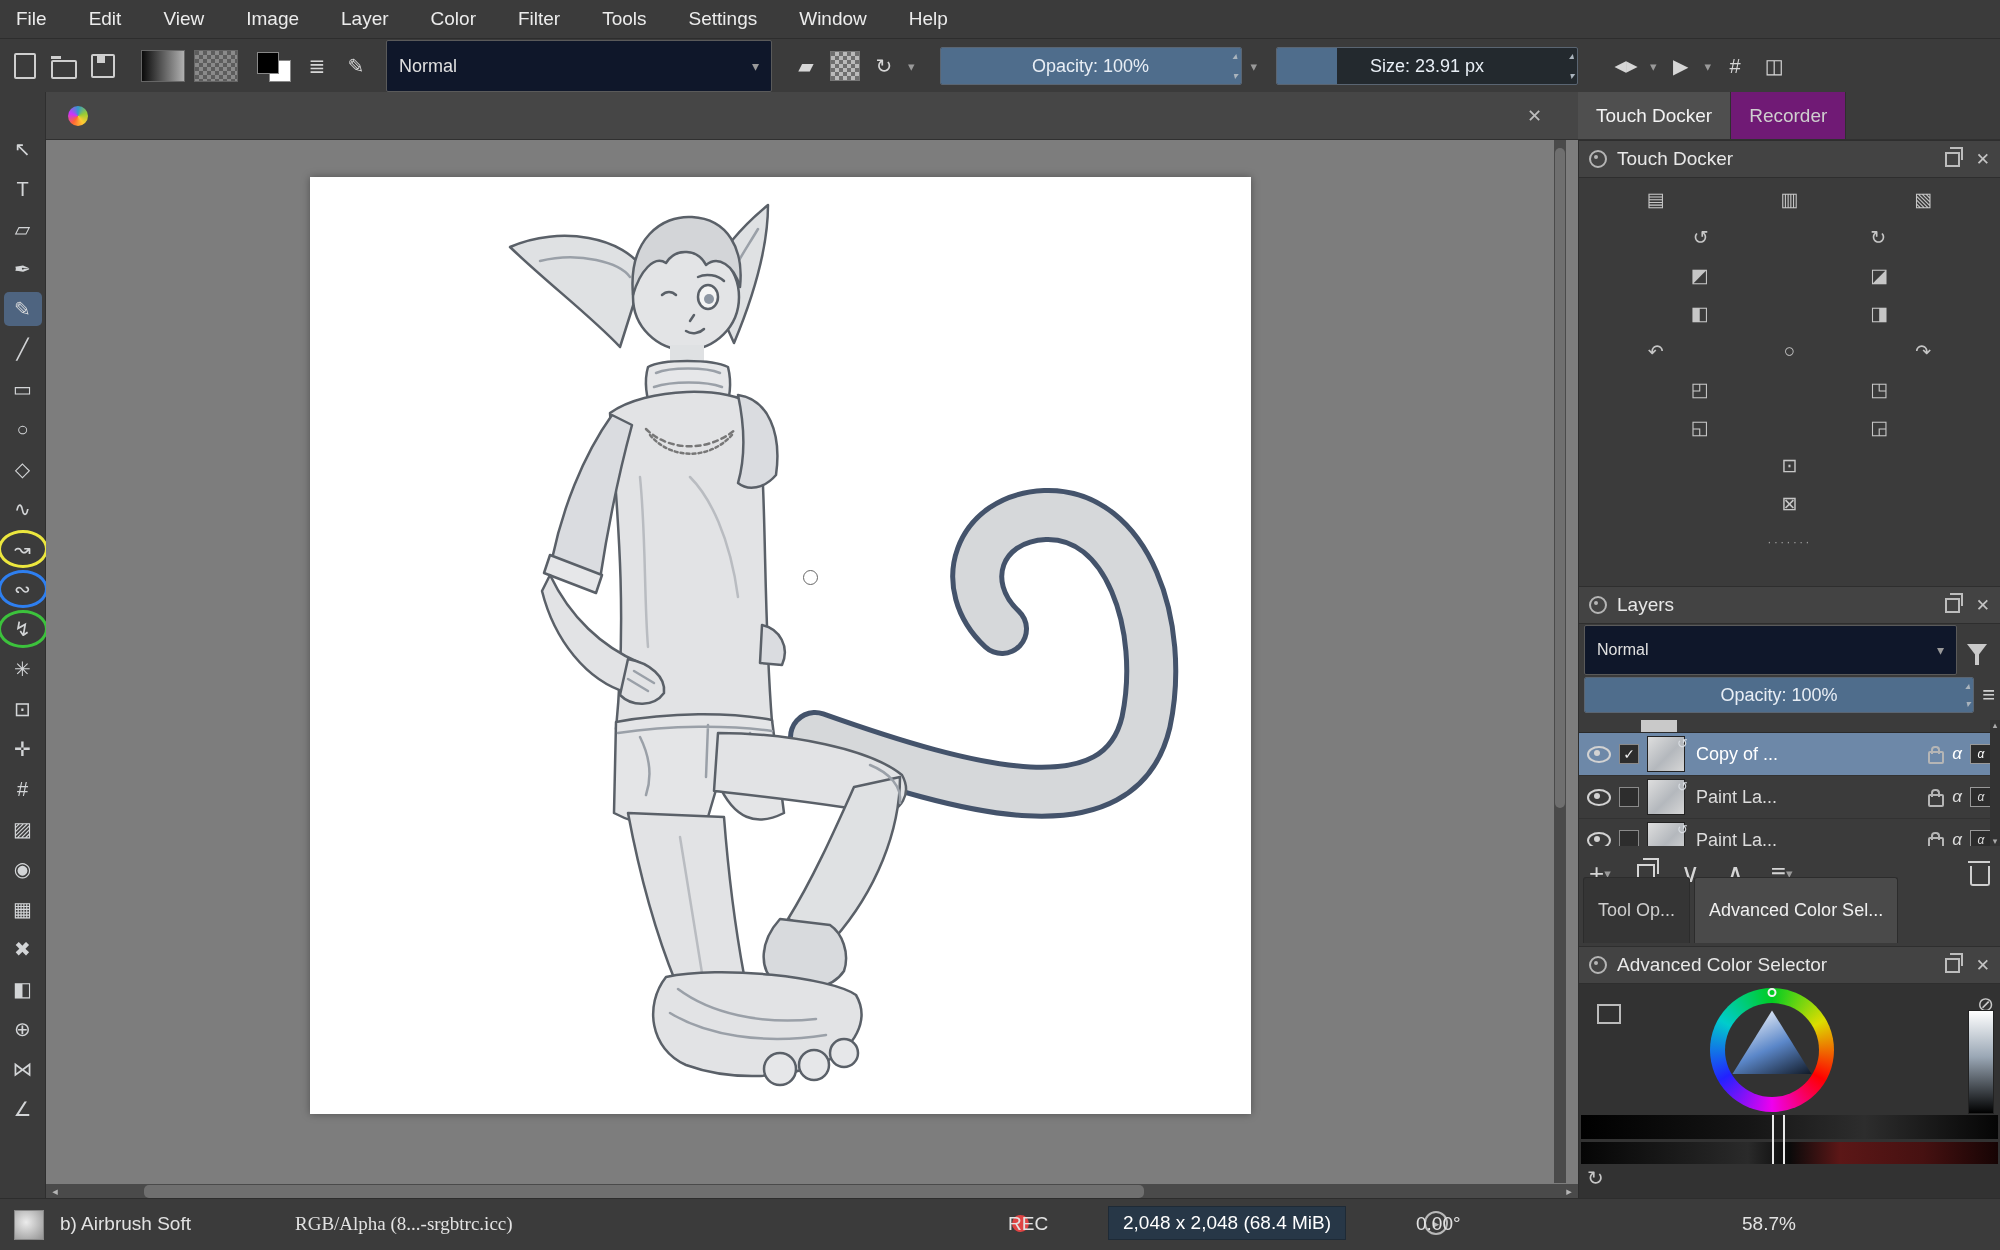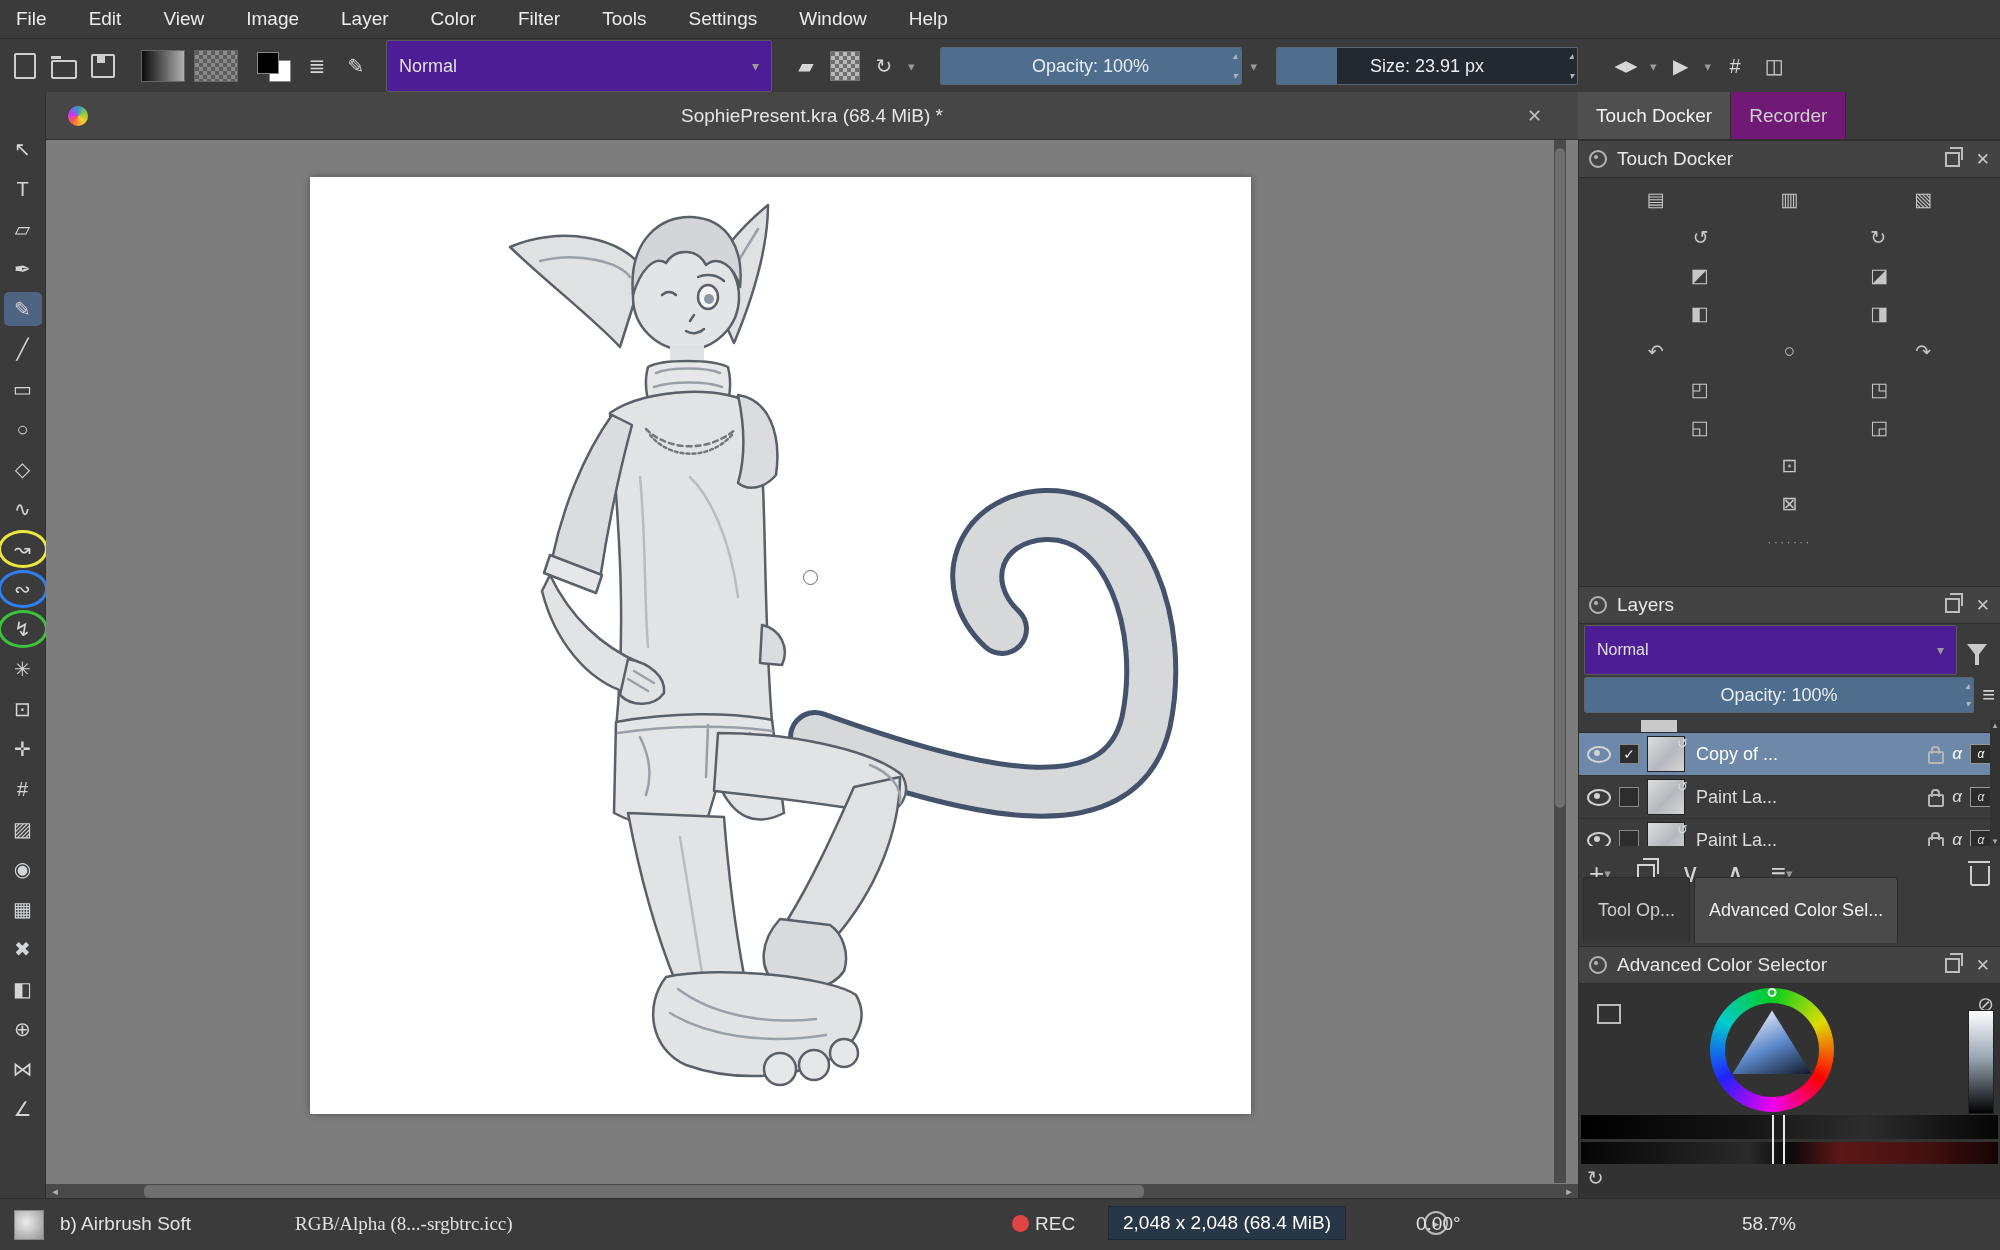--- a/index.html
+++ b/index.html
@@ -20,21 +20,21 @@
   .i-folder{width:22px;height:15px;border:2px solid #cfcfcf;border-radius:2px;position:relative;margin-top:6px;}
   .i-folder::before{content:"";position:absolute;left:-2px;top:-6px;width:10px;height:3px;background:#cfcfcf;}
   .i-floppy{width:20px;height:20px;border:2px solid #cfcfcf;border-radius:2px;position:relative;}
   .i-floppy::before{content:"";position:absolute;left:4px;top:0;width:8px;height:7px;background:#cfcfcf;}
   .gradient-swatch{width:42px;height:30px;border:1px solid #666;background:linear-gradient(90deg,#0a0a0a,#b0b0b0);}
   .pattern-swatch{width:42px;height:30px;border:1px solid #666;
       background:conic-gradient(#8a8a8a 25%,#5d5d5d 0 50%,#8a8a8a 0 75%,#5d5d5d 0) 0 0/8px 8px;}
   .fgbg{width:38px;height:36px;position:relative;margin-left:8px;}
   .fgbg .bgsq{position:absolute;right:2px;bottom:2px;width:20px;height:20px;background:#fff;border:1px solid #888;}
   .fgbg .fgsq{position:absolute;left:2px;top:4px;width:20px;height:20px;background:#000;border:1px solid #888;}
-  .dropdown{height:36px;background:#4c1d95;border:1px solid #5a5a5a;border-radius:2px;
+  .dropdown{height:36px;background:#0f172a;border:1px solid #5a5a5a;border-radius:2px;
             display:flex;align-items:center;padding:7px 12px;color:#e0e0e0;}
   .dropdown .dd-arrow{margin-left:auto;color:#9a9a9a;font-size:14px;}
   #blend-dd{width:360px;margin-left:6px;}
   .alpha-checker{width:28px;height:28px;border:1px solid #777;
       background:conic-gradient(#b9b9b9 25%,#6e6e6e 0 50%,#b9b9b9 0 75%,#6e6e6e 0) 0 0/8px 8px;}
   .slider{position:relative;width:300px;height:36px;background:#23292e;border:1px solid #5a6572;
           border-radius:2px;overflow:hidden;display:flex;align-items:center;justify-content:center;}
   .slider .fill{position:absolute;left:0;top:0;bottom:0;background:#4f6d8c;}
   .slider .slabel{position:relative;z-index:1;font-size:18px;color:#e8eef5;}
   .spin{position:absolute;right:3px;top:3px;bottom:3px;z-index:2;display:flex;flex-direction:column;
@@ -163,21 +163,21 @@
   .bar-mark{position:absolute;top:131px;height:49px;width:2px;background:#e8e8e8;}
   .acs-refresh{position:absolute;left:8px;top:182px;font-size:20px;color:#c6c6c6;}
   
   #statusbar{position:absolute;left:0;right:0;bottom:0;height:51px;background:#3b3b3b;
       border-top:1px solid #2d2d2d;font-size:19px;color:#e2e2e2;}
   .chip{position:absolute;left:14px;top:11px;width:28px;height:28px;border:1px solid #888;
       background:radial-gradient(circle at 40% 40%,#ececec,#939393);}
   #sb-brush{position:absolute;left:60px;top:14px;}
   #sb-profile{position:absolute;left:295px;top:14px;font-family:Liberation Serif, serif;}
   .recdot{position:absolute;left:1012px;top:16px;width:17px;height:17px;border-radius:50%;background:#e04444;}
-  #sb-rec{position:absolute;left:1035px;top:14px;text-align:right;}
+  #sb-rec{position:absolute;left:1008px;top:14px;text-align:right;}
   #sb-dims{position:absolute;left:1108px;top:7px;height:24px;padding:4px 14px;background:#273747;
       border:1px solid #1e2a36;color:#fff;display:flex;align-items:center;}
   .rot-ico{position:absolute;left:1424px;top:12px;width:24px;height:24px;border:2px solid #b9b9b9;
       border-radius:50%;display:flex;align-items:center;justify-content:center;font-size:13px;color:#b9b9b9;box-sizing:border-box;}
   #sb-rot{position:absolute;left:1416px;top:14px;}
   #sb-zoom{position:absolute;left:1742px;top:14px;}
 </style>
 </head>
 <body>
 
@@ -243,21 +243,20 @@
   <span class="tinydd">▾</span>
   <span class="tbico">▶</span>
   <span class="tinydd">▾</span>
   <span class="tbico">#</span>
   <span class="tbico">◫</span>
 </div>
 
 <div id="tabrow">
   <div id="doc-tab">
     <span class="krita-logo"></span>
-    <span id="doc-title">SophiePresent.kra (68.4 MiB) *</span>
     <span id="doc-close">✕</span>
   </div>
   <div id="docker-tabs">
 
   <span class="dk-tab active">Touch Docker</span>
       <span class="dk-tab">Recorder</span>
     </div>
 </div>
 
 <div id="toolbox">

